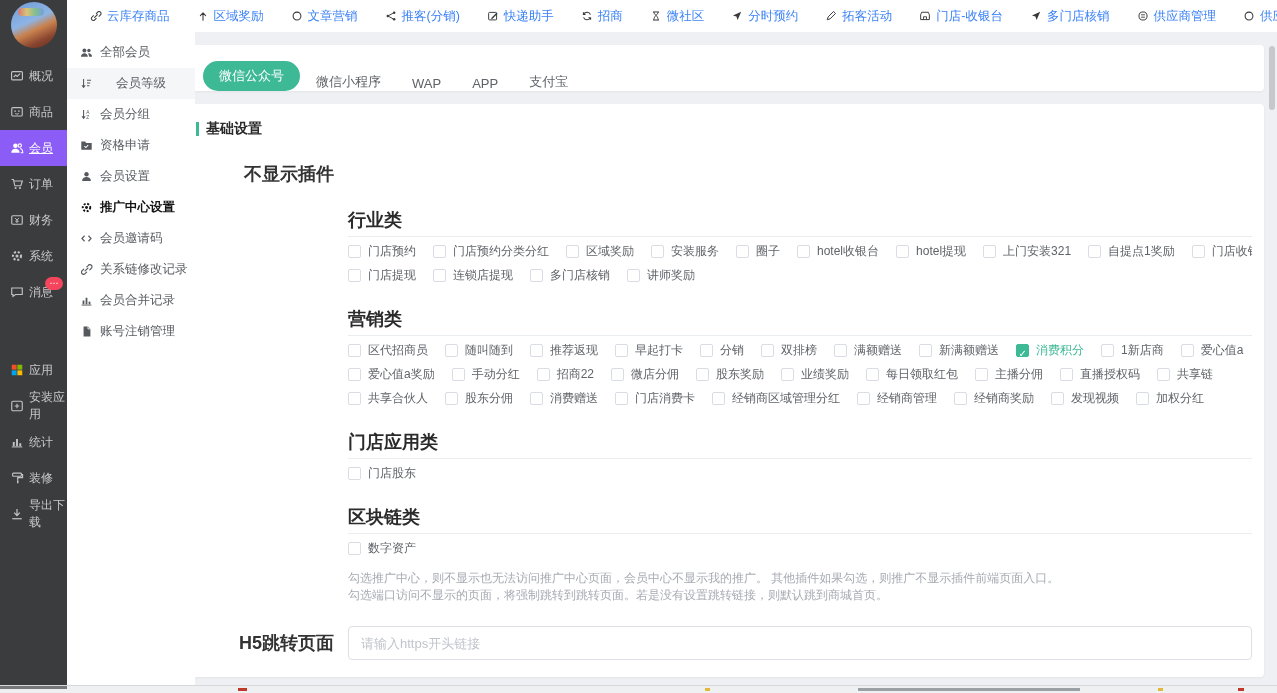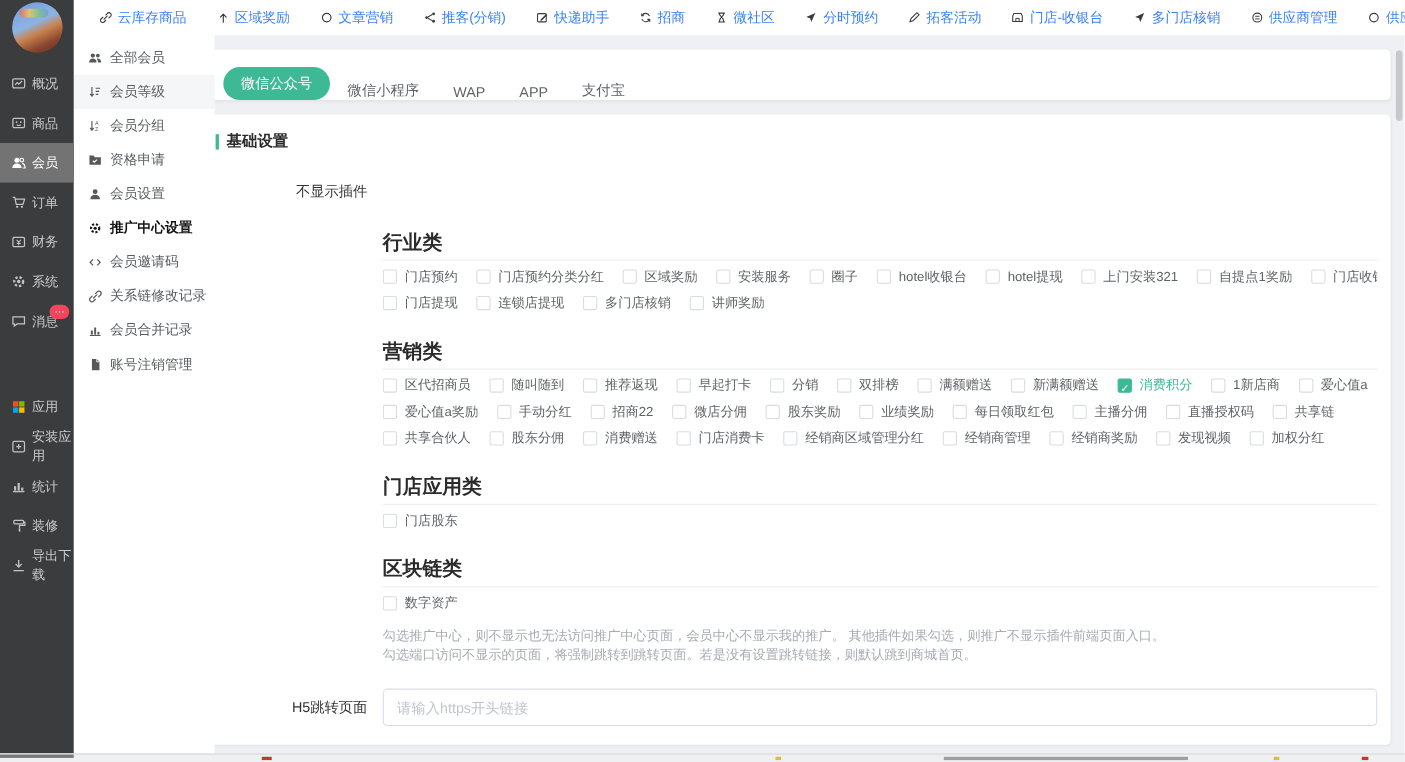--- a/index.html
+++ b/index.html
@@ -11,61 +11,61 @@
   .sidebar { position:absolute; left:0; top:0; width:67px; height:685px;
     background:var(--sidebar-bg,#3b3c3e); z-index:5; }
   .avatar { width:46px; height:46px; border-radius:50%; margin:2px auto 10px;
     background:linear-gradient(155deg,#6f9bd8 0%,#8db4e4 42%,#c9824e 58%,#8a4630 78%,#5e2a1c 100%);
     position:relative; overflow:hidden; }
   .avatar::after { content:""; position:absolute; left:7px; top:6px; width:26px; height:8px;
     border-radius:8px; background:linear-gradient(90deg,#e86a5e,#f0c95c,#7fc37f,#6f9bd8); opacity:.8; }
   .side-item { display:flex; align-items:center; height:36px; padding-left:10px;
     color:#c9cacd; font-size:12px; cursor:pointer; position:relative; }
   .side-item .ic { display:inline-flex; width:14px; margin-right:5px; color:#c2c3c6; }
-  .side-item.active { color:#ffffff; background:#737373; }
+  .side-item.active { color:#ffffff; background:#8b5cf6;text-decoration:underline; }
   .side-item.active .ic { color:#fff; }
   .side-tools { margin-top:42px; }
   .side-badge { position:absolute; top:3px; right:4px; min-width:18px; height:13px;
     border-radius:7px; background:var(--badge,#f5455c); color:#fff; font-size:9px;
     line-height:12px; text-align:center; padding:0 3px; }
 
   
   .topnav { position:absolute; left:67px; top:0; right:0; height:32px; background:#fff;
     display:flex; align-items:center; padding-left:23px; z-index:4; }
   .nav-item { display:flex; align-items:center; margin-right:27px; font-size:12.5px;
     color:#3b82f6; font-weight:normal; cursor:pointer; white-space:nowrap; }
   .nav-item .ic { display:inline-flex; width:13px; margin-right:4px; color:#3a3a3a; }
 
   
   .submenu { position:absolute; left:67px; top:32px; width:128px; bottom:8px;
     background:#fff; padding-top:5px; z-index:3; }
   .sub-item { display:flex; align-items:center; height:31px; padding-left:13px;
     font-size:12.5px; color:#595c61; cursor:pointer; white-space:nowrap; }
   .sub-item .ic { display:inline-flex; width:14px; margin-right:6px; color:#55585d; }
-  .sub-item.hover { background:#f5f6f8; }
+  .sub-item.hover { background:#f5f6f8;gap:16px; }
   .sub-item.active { color:#141414; font-weight:bold; }
   .sub-item.active .ic { color:#141414; }
 
   
   .main { position:absolute; left:175px; top:32px; right:0; bottom:8px;
     padding:13px 13px 8px; overflow:hidden; }
   .card { background:#fff; border-radius:4px; box-shadow:0 1px 3px rgba(0,0,0,.05); }
   .tabbar { height:46px; display:flex; align-items:flex-end; padding:0 15px; margin-bottom:13px; }
   .tab { font-size:13px; color:#5f6368; margin-right:31px; cursor:pointer; white-space:nowrap; }
   .tab.active { background:var(--accent,#3eb996); color:#fff; border-radius:15px;
     padding:6px 16px; margin-right:16px; }
   .content { height:573px; padding:16px 0 0; overflow:hidden; }
 
   .section-head { display:flex; align-items:center; margin-left:8px; }
   .section-bar { width:3px; height:14px; background:var(--accent,#3eb996); margin-right:7px; }
   .section-title { font-size:14px; font-weight:bold; color:#2b2b2b; }
 
   .form-row { display:flex; align-items:flex-start; }
   .form-label { flex:none; width:160px; text-align:right; padding-right:14px;
-    font-size:13px; font-weight:normal; color:#333; line-height:20px; }
+    font-size:18px; font-weight:bold; color:#333; line-height:20px; }
   .form-content { flex:1; min-width:0; margin-right:12px; }
   .row-hide { margin-top:26px; }
   .row-h5 { margin-top:22px; align-items:center; }
   .row-h5 .form-label { line-height:34px; }
 
   .cb-item { display:inline-flex; align-items:center; cursor:pointer; white-space:nowrap; }
   .cb { width:13px; height:13px; border:1px solid #d9dce3; border-radius:2px;
     background:#fff; margin-right:7px; flex:none; position:relative; }
   .cb-label { font-size:12px; color:#5f6368; }
   .cb-item.checked .cb { background:var(--accent,#3eb996); border-color:var(--accent,#3eb996); }

